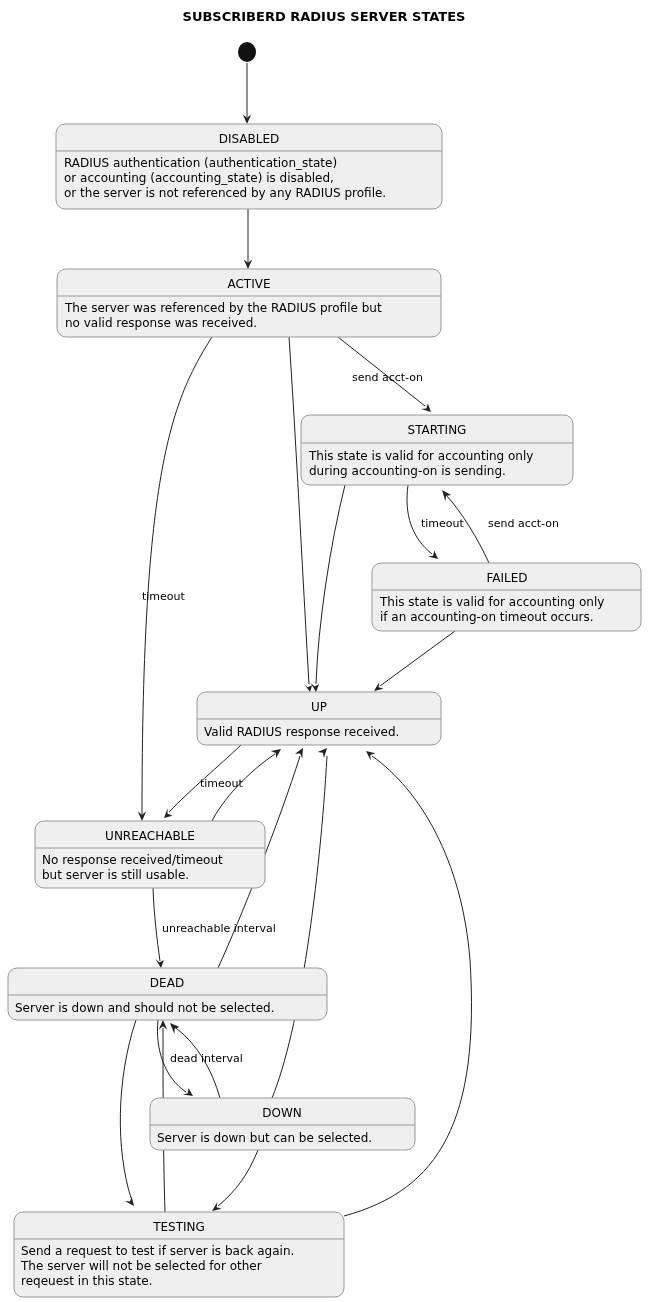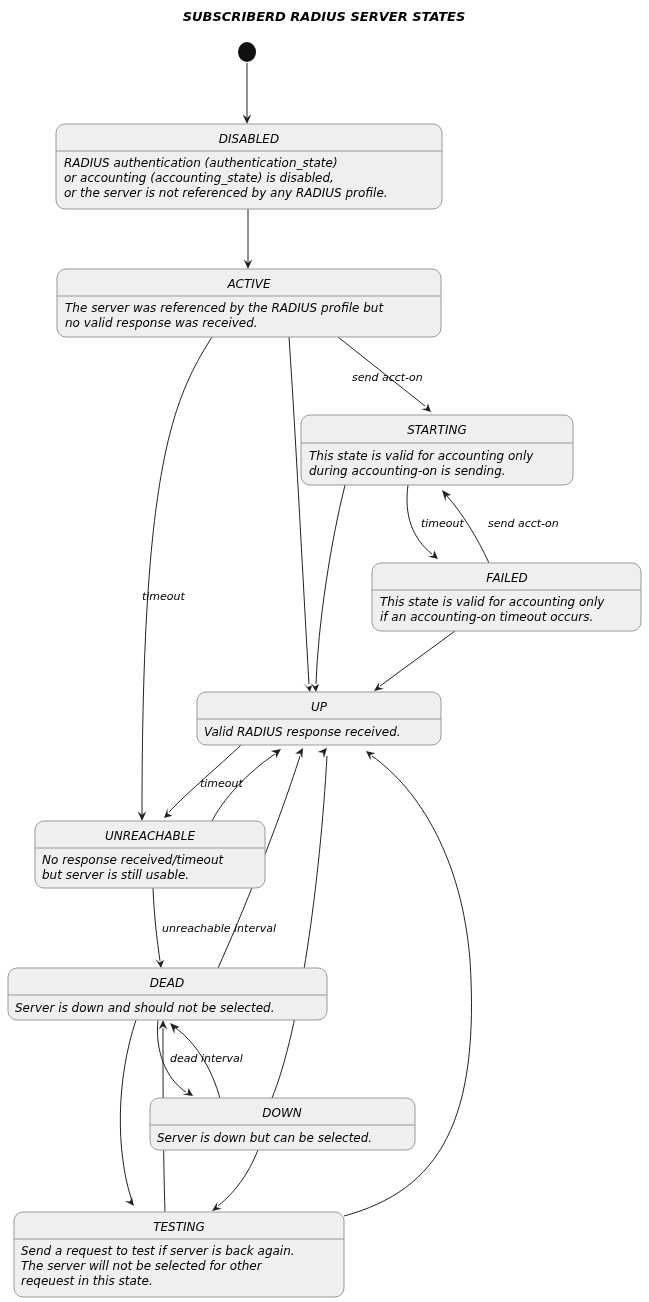--- a/index.html
+++ b/index.html
@@ -12,21 +12,20 @@
     height: 1302px;
     position: relative;
     overflow: hidden;
     font-family: "DejaVu Sans", sans-serif;
   }
   #diagram-root {
     position: absolute;
     left: 0; top: 0;
     width: 649px;
     height: 1302px;
-    font-style: italic;
   }
   svg#uml {
     display: block;
     width: 649px;
     height: 1302px;
   }
   .diagram-title {
     font-family: "DejaVu Sans", sans-serif;
     font-size: 13px;
     font-weight: bold;

